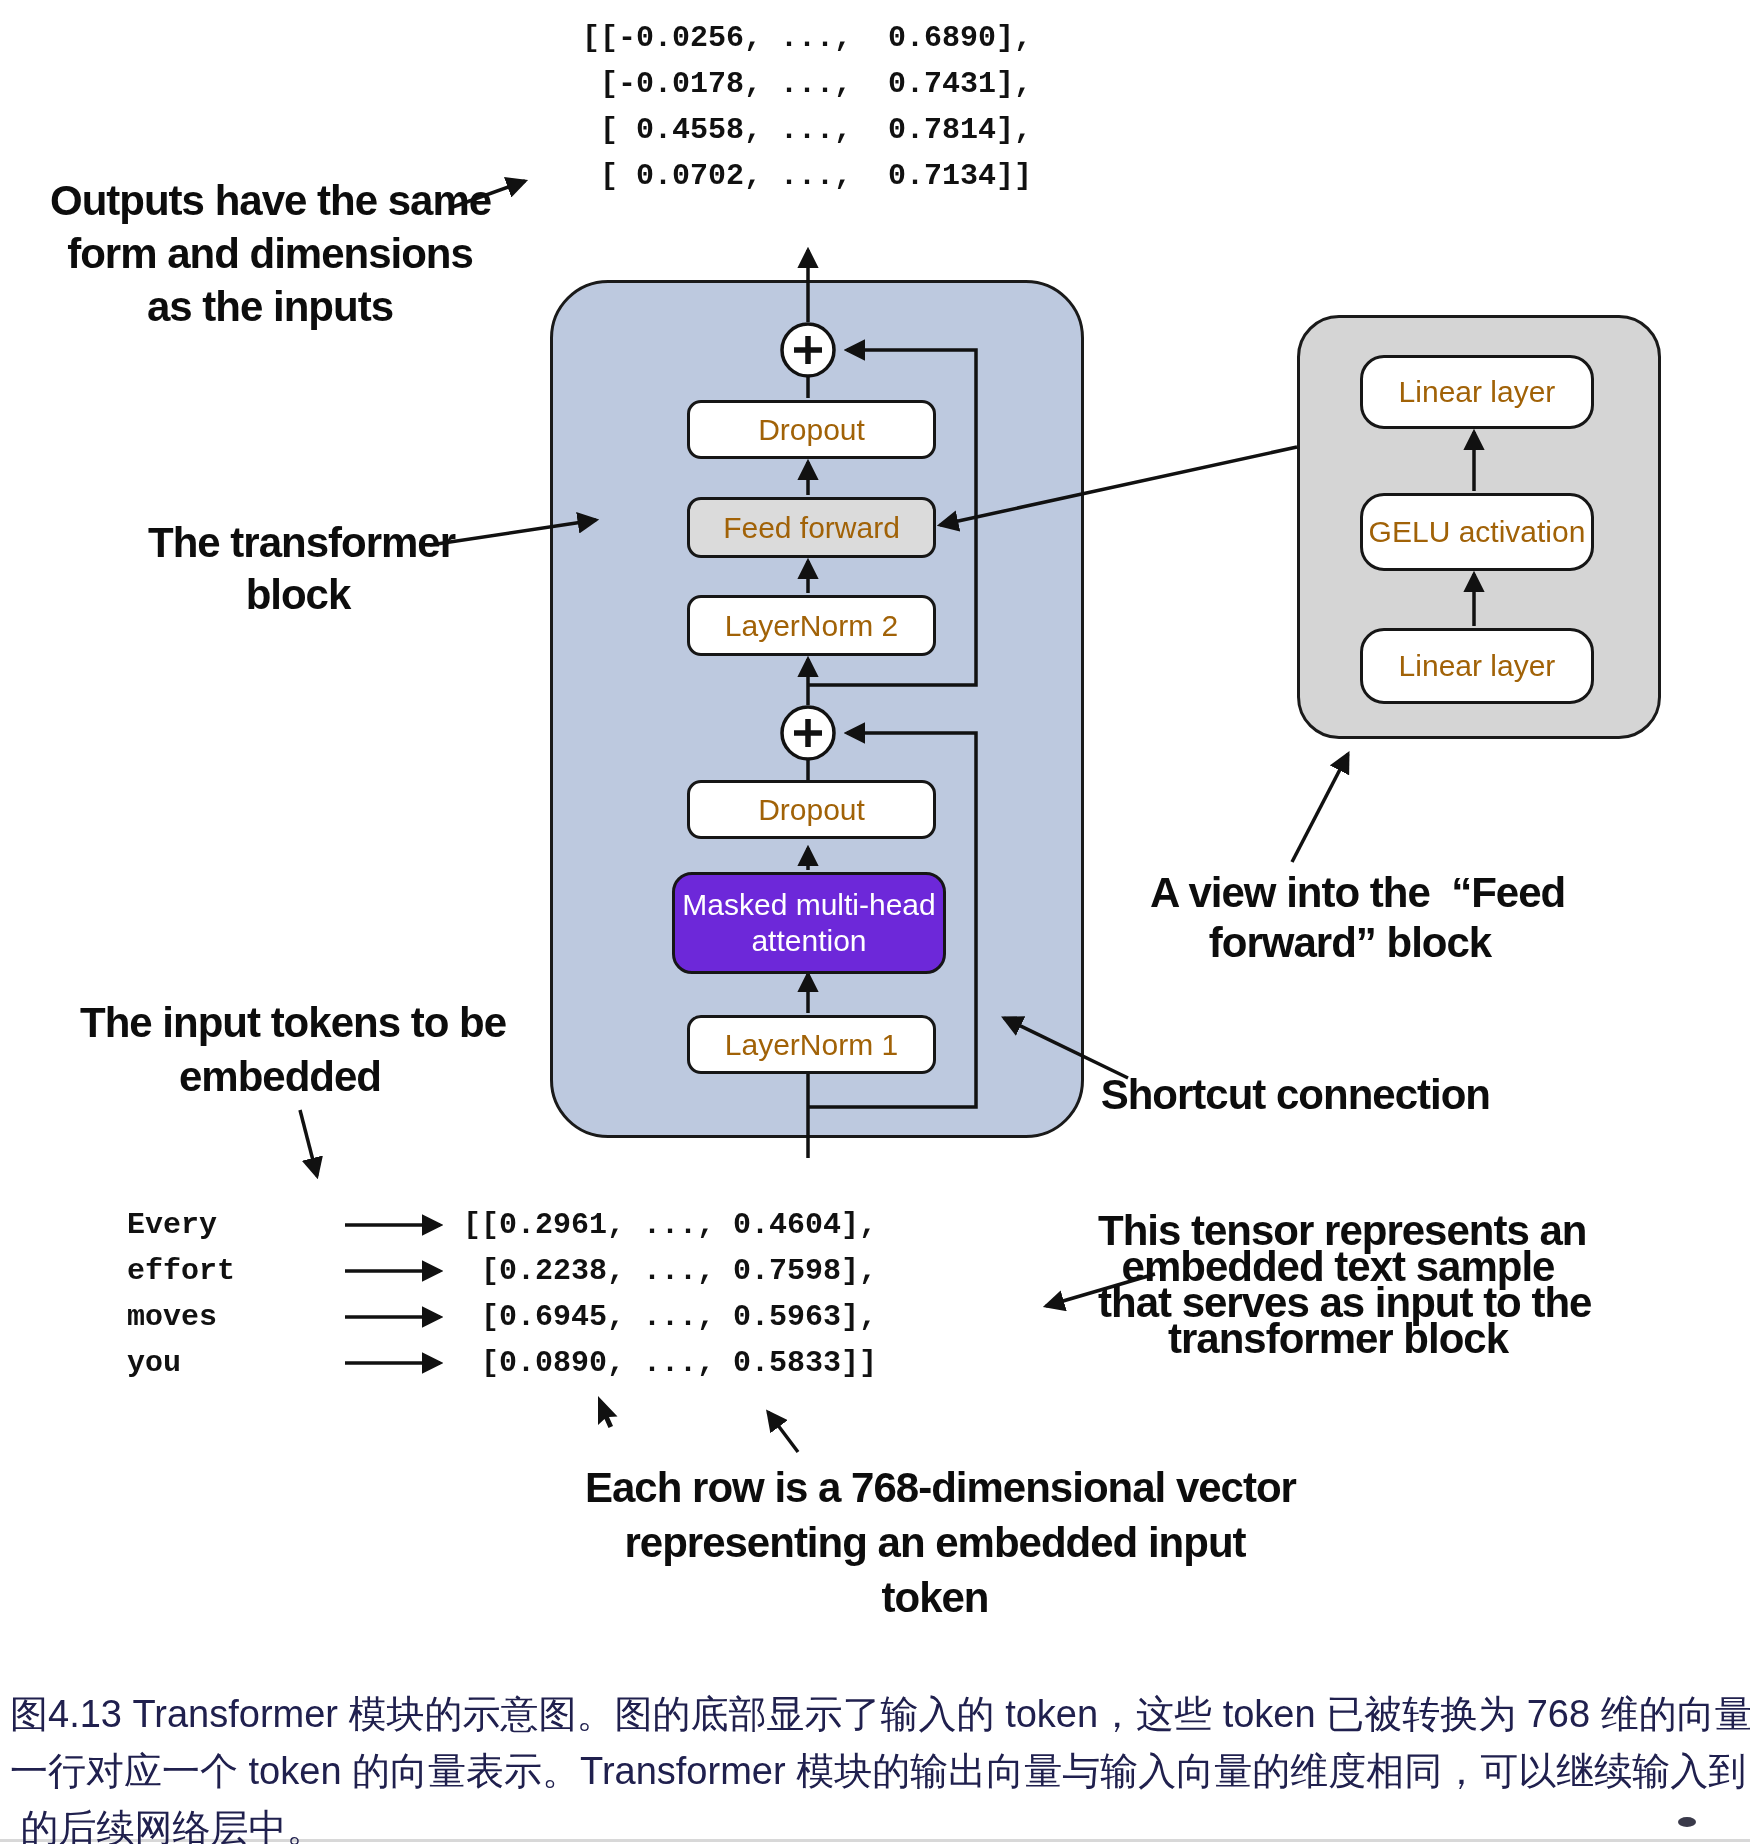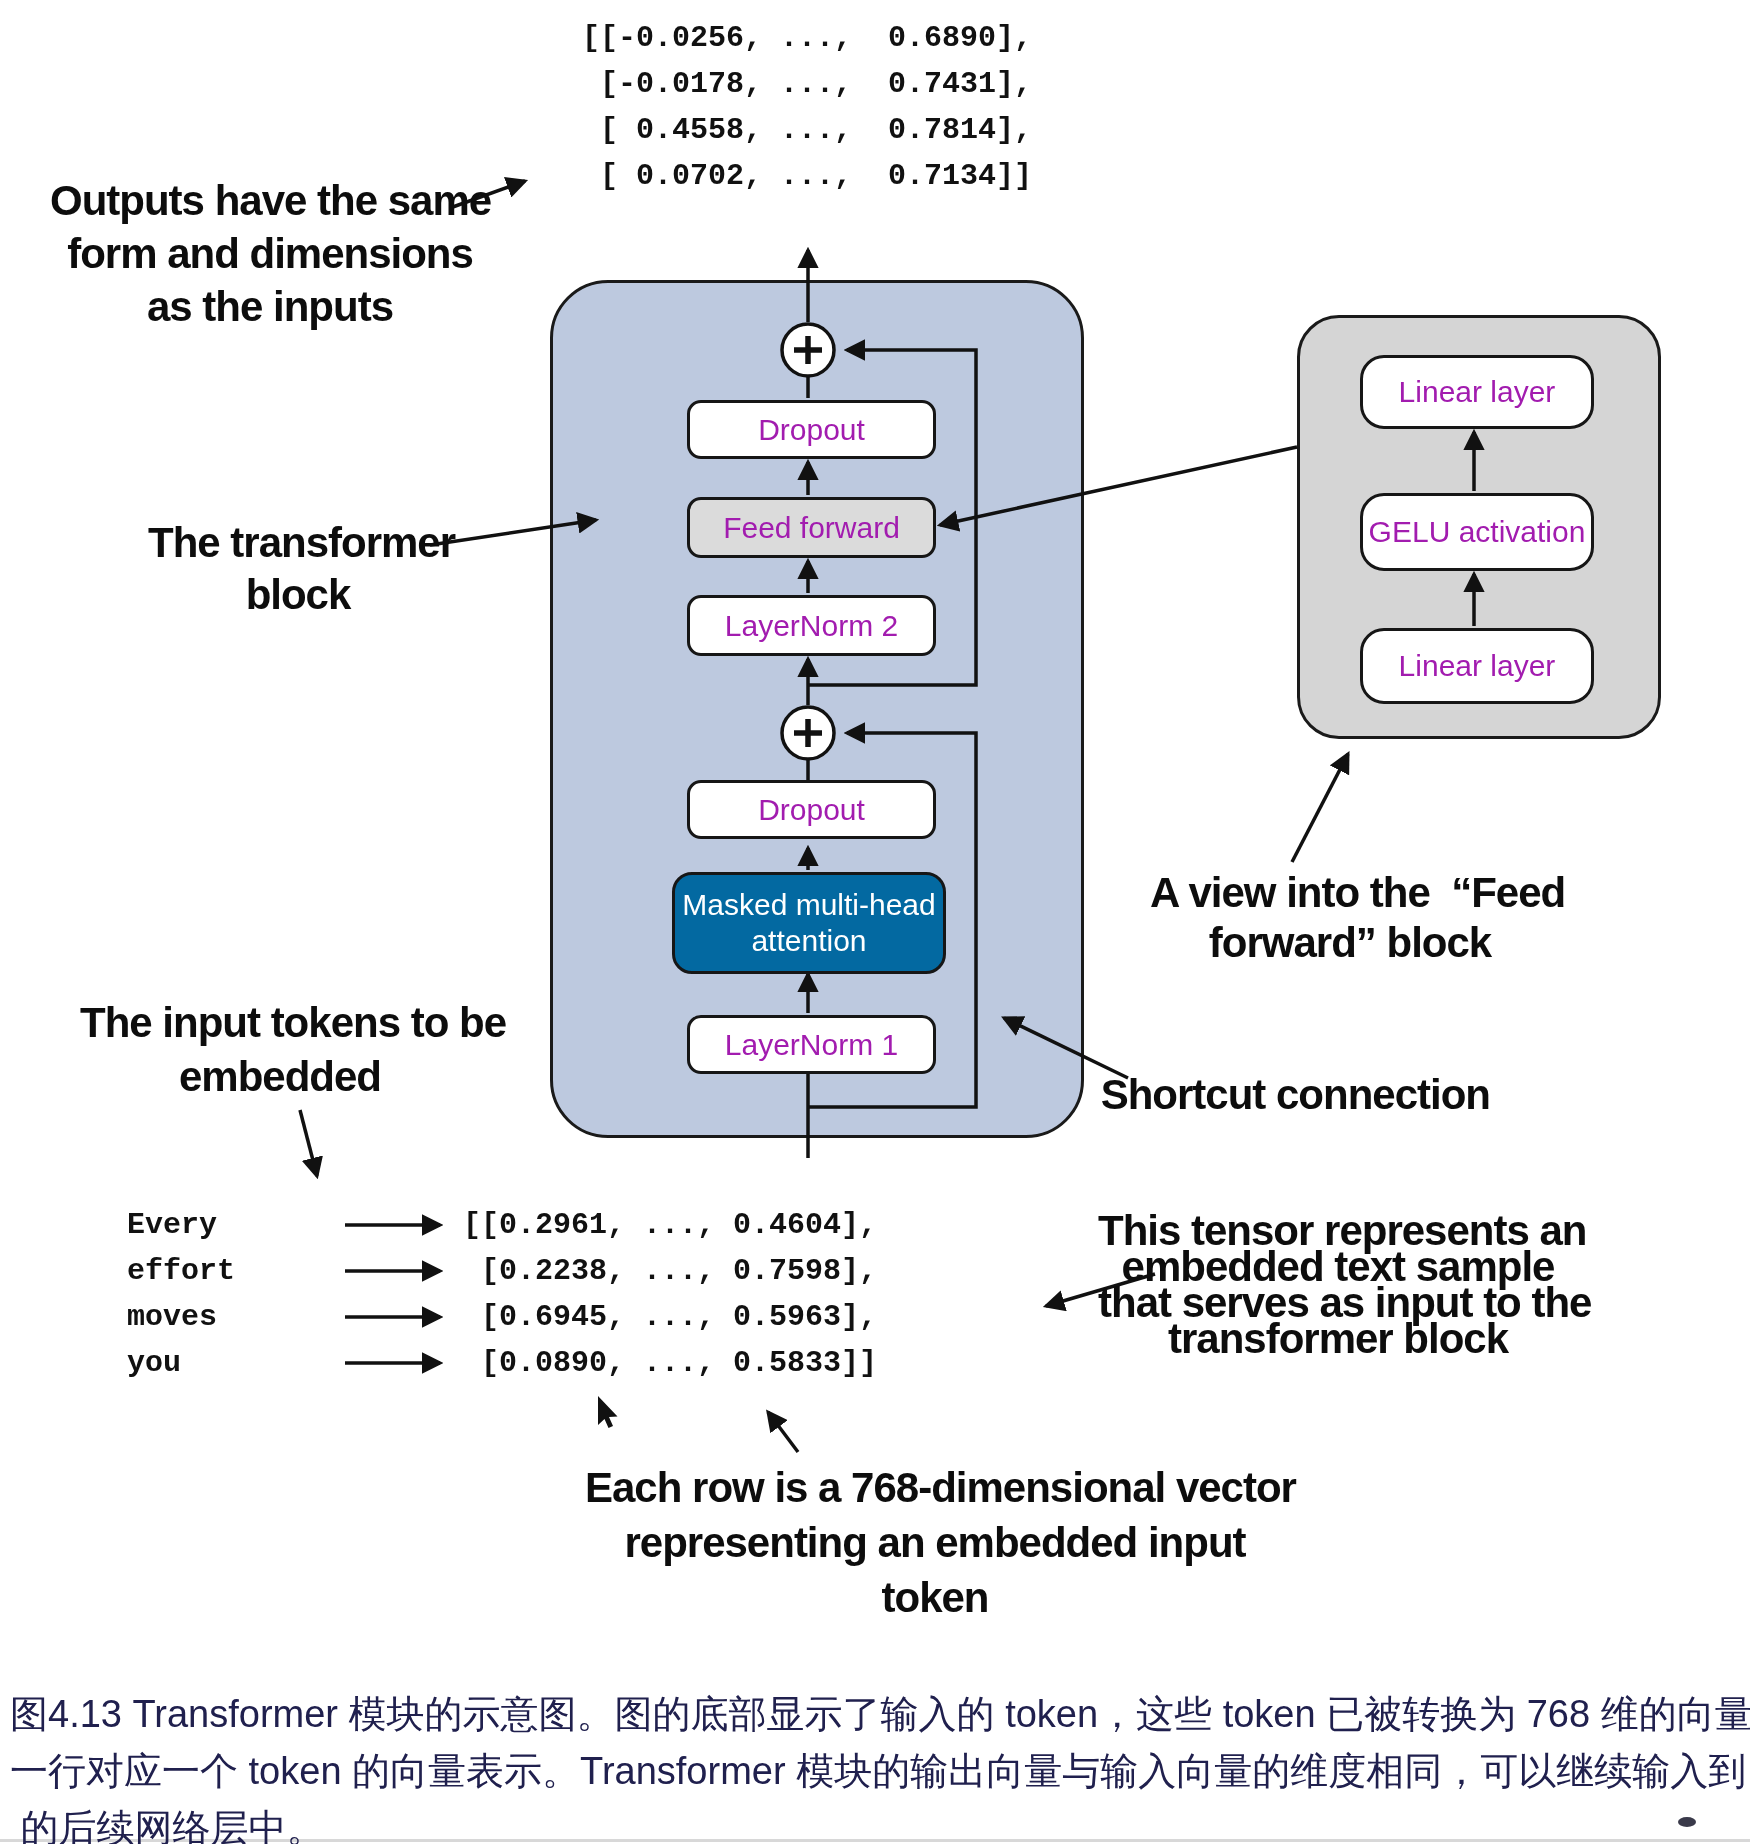--- a/index.html
+++ b/index.html
@@ -5,21 +5,21 @@
   html,body{margin:0;padding:0;}
   body{
     width:1750px;height:1844px;position:relative;background:#ffffff;
     font-family:"Liberation Sans",sans-serif;overflow:hidden;
   }
   svg.overlay{position:absolute;left:0;top:0;z-index:2;pointer-events:none;}
   .big-rect{position:absolute;z-index:1;border:3.5px solid #1a1a1a;}
   .node{
     position:absolute;z-index:3;display:flex;align-items:center;justify-content:center;
     background:#ffffff;border:3.5px solid #161616;border-radius:14px;
-    font-size:30px;color:#a21caf;text-align:center;white-space:pre;line-height:36px;
+    font-size:30px;color:#a16207;text-align:center;white-space:pre;line-height:36px;
   }
   .mono{
     position:absolute;z-index:4;margin:0;
     font-family:Liberation Mono, monospace;font-size:30px;line-height:46px;
     font-weight:700;color:#111111;white-space:pre;
   }
   .ann{
     position:absolute;z-index:4;margin:0;
     font-weight:700;font-size:42px;letter-spacing:-1px;line-height:53px;
     color:#0d0d0d;text-align:center;white-space:pre;
@@ -94,21 +94,21 @@
 </svg>
 
 <div class="node" style="left:687px;top:400px;width:243px;height:53px;"><span>Dropout</span></div>
 
 <div class="node" style="left:687px;top:497px;width:243px;height:55px;background:#dbdbdb;"><span>Feed forward</span></div>
 
 <div class="node" style="left:687px;top:595px;width:243px;height:55px;"><span>LayerNorm 2</span></div>
 
 <div class="node" style="left:687px;top:780px;width:243px;height:53px;"><span>Dropout</span></div>
 
-<div class="node" style="left:672px;top:872px;width:268px;height:96px;background:#0369a1;color:#ffffff;border-radius:20px;"><span>Masked multi-head
+<div class="node" style="left:672px;top:872px;width:268px;height:96px;background:#6d28d9;color:#ffffff;border-radius:20px;"><span>Masked multi-head
 attention</span></div>
 
 <div class="node" style="left:687px;top:1015px;width:243px;height:53px;"><span>LayerNorm 1</span></div>
 
 <div class="node" style="left:1360px;top:355px;width:228px;height:68px;border-radius:24px;"><span>Linear layer</span></div>
 
 <div class="node" style="left:1360px;top:493px;width:228px;height:72px;border-radius:24px;"><span>GELU activation</span></div>
 
 <div class="node" style="left:1360px;top:628px;width:228px;height:70px;border-radius:24px;"><span>Linear layer</span></div>
 

